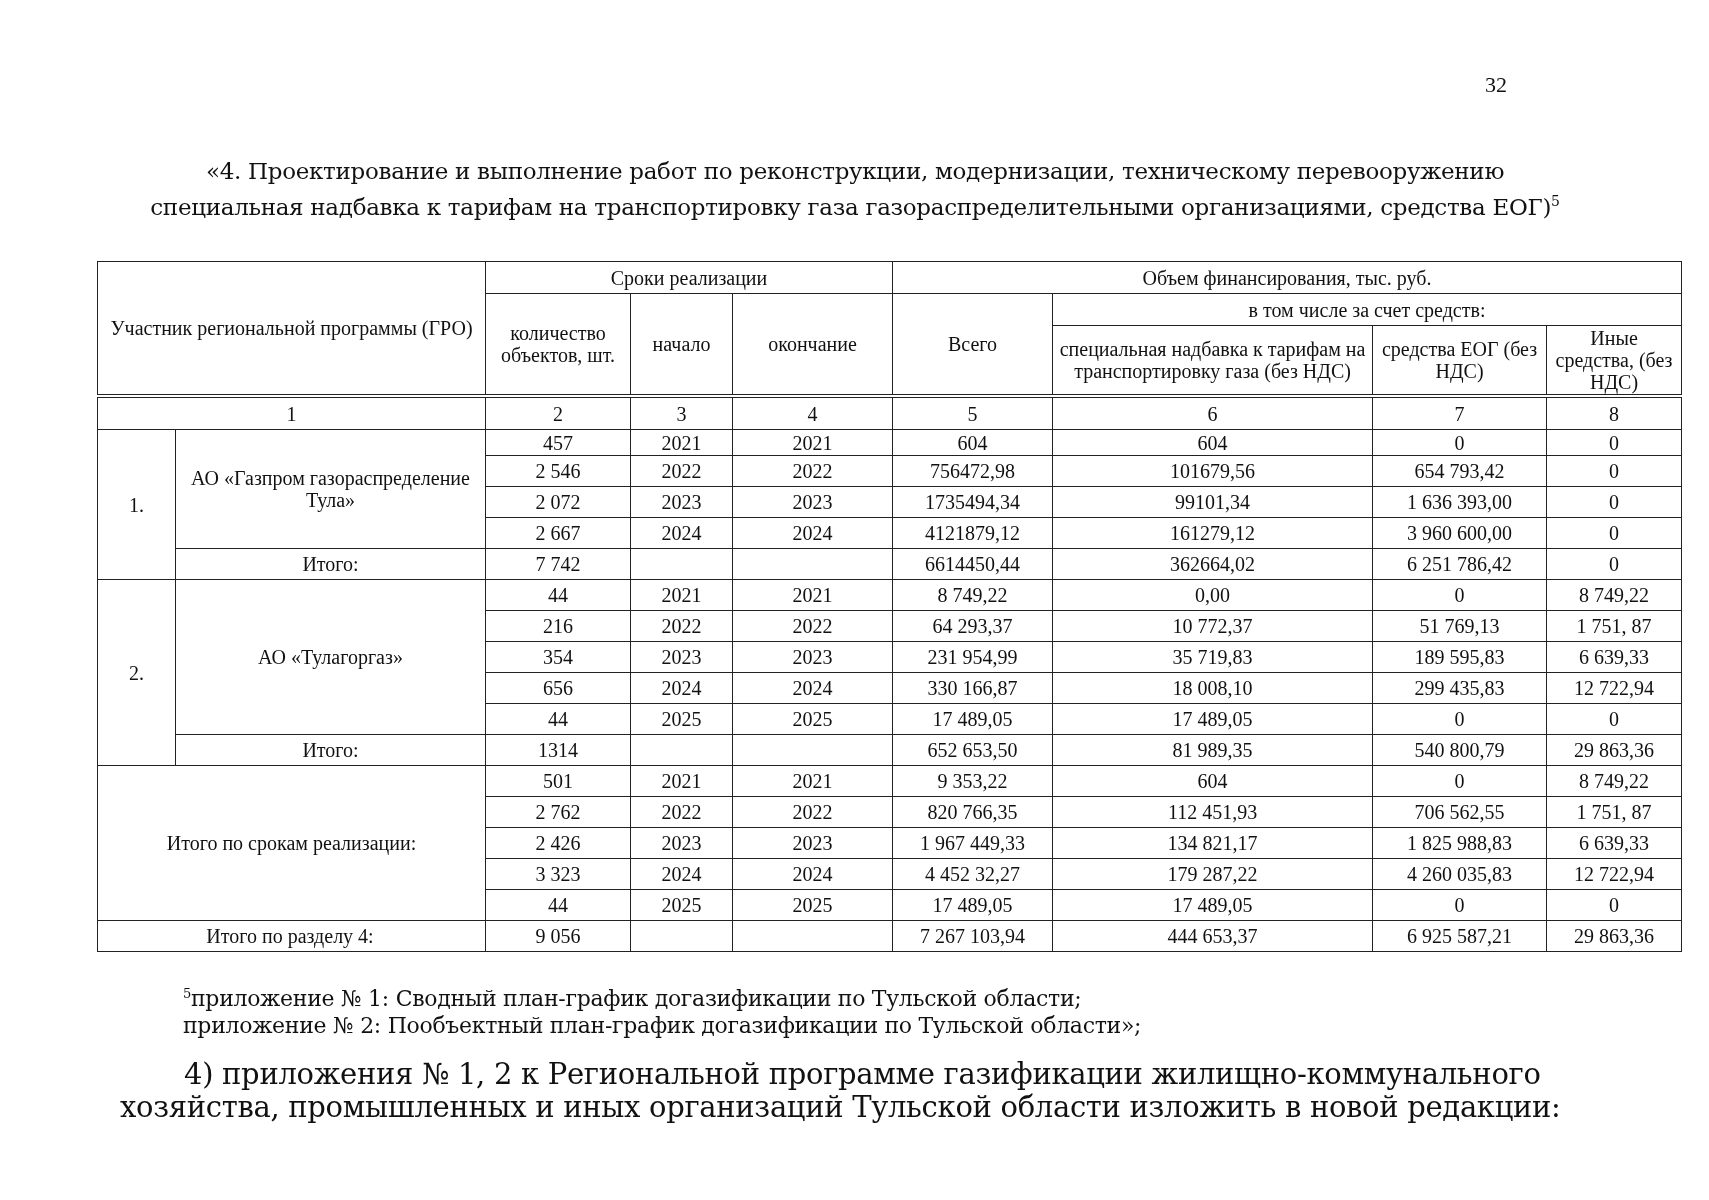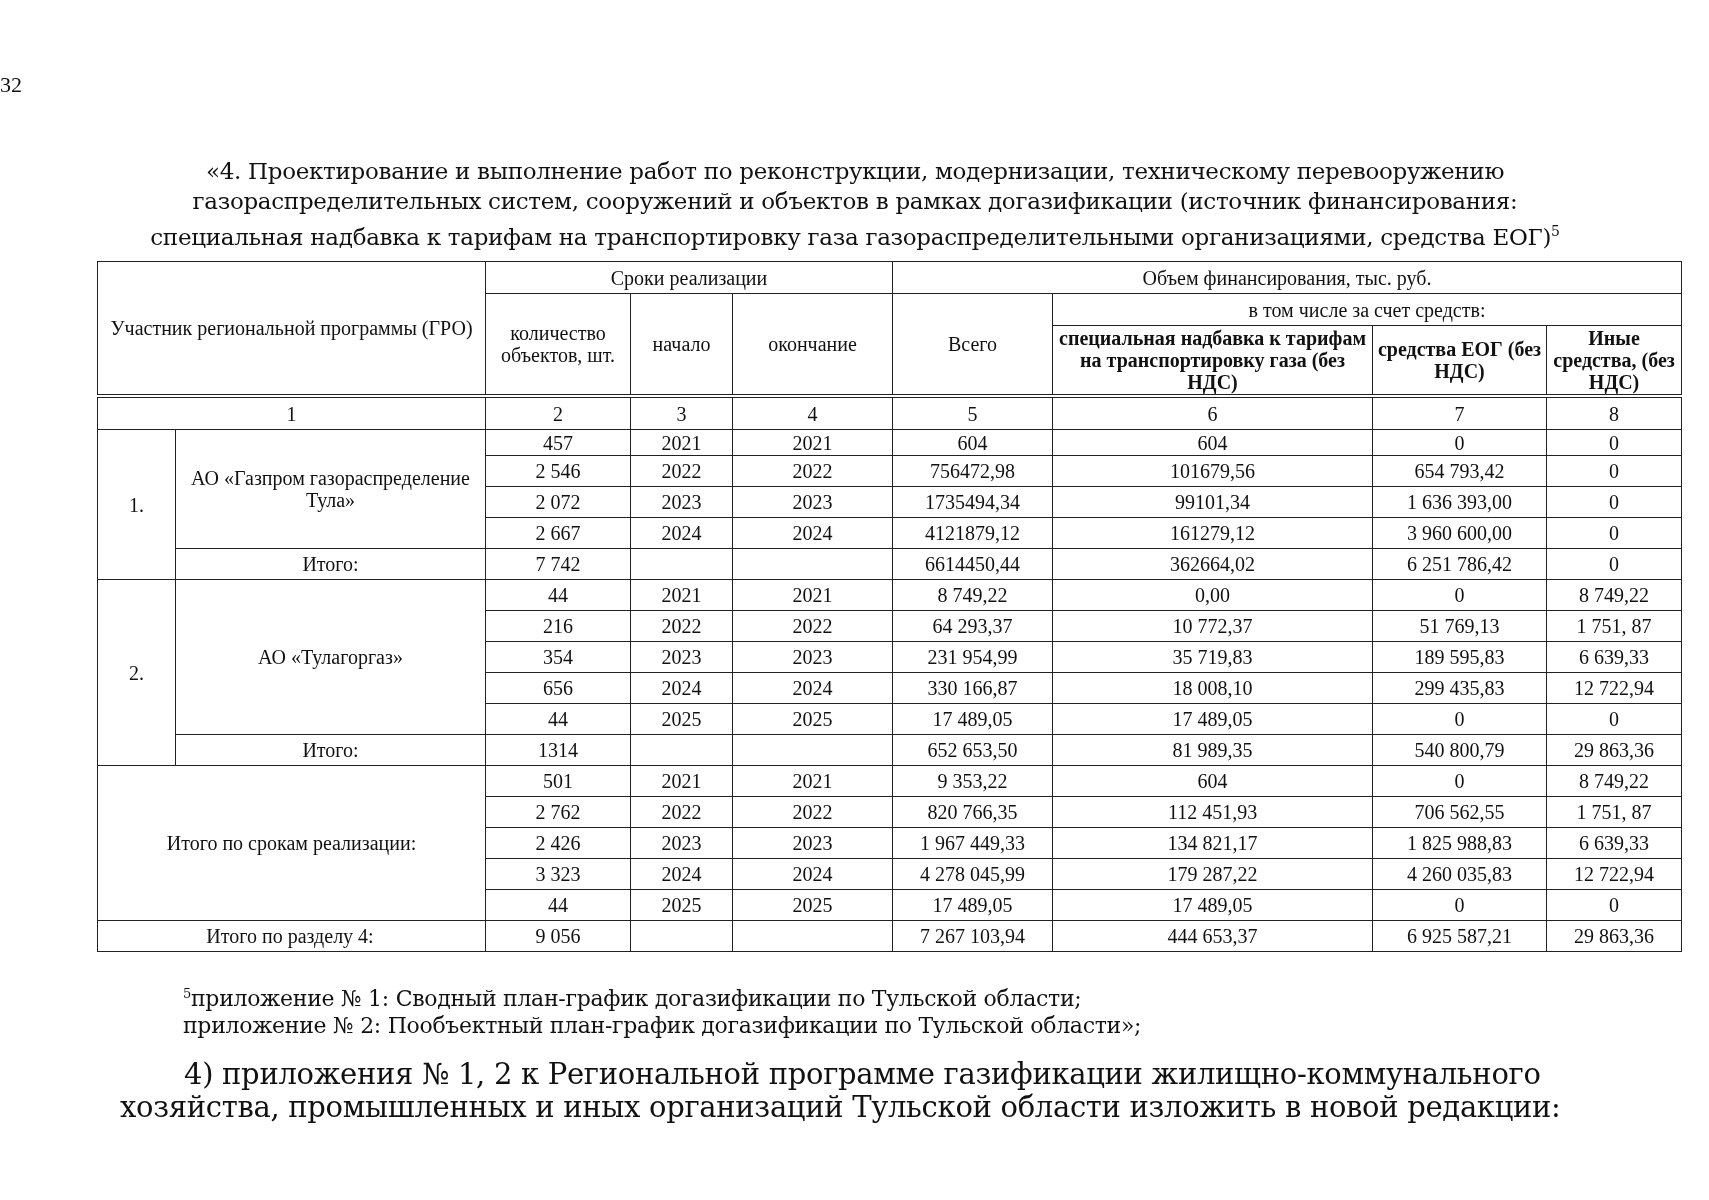--- a/index.html
+++ b/index.html
@@ -1,47 +1,46 @@
 <!DOCTYPE html>
 <html><head>
 <meta charset="utf-8">
 <style>
   html, body { margin: 0; padding: 0; background: #ffffff; }
   body { width: 1709px; height: 1200px; position: relative; overflow: hidden;
          font-family: "Liberation Serif", "DejaVu Serif", serif; color: #111; }
-  .page-number { position: absolute; top: 72px; left: 0; width: 1487px; text-align: left; font-size: 22px; }
+  .page-number { position: absolute; top: 72px; left: 0; width: 1487px; text-align: right; font-size: 22px; padding-left: 20px; }
   .heading { position: absolute; top: 156px; left: 120px; width: 1470px; text-align: center;
              font-family: "DejaVu Serif", serif; font-size: 23px; line-height: 30px; letter-spacing: -0.3px; }
   .heading sup { font-size: 14px; }
   table.data { position: absolute; top: 261px; left: 97px; width: 1584px; border-collapse: collapse;
                font-family: "Liberation Serif", serif; font-size: 20px; table-layout: fixed; }
   table.data td, table.data th { border: 1.5px solid #222; text-align: center; vertical-align: middle;
                padding: 0 3px; font-weight: normal; line-height: 22px; }
   table.data thead th { line-height: 22px; }
   table.data tr.h1 th { height: 31px; }
   table.data tr.h2 th { height: 31px; }
-  table.data tr.h3 th { height: 68px; font-weight: bold; }
+  table.data tr.h3 th { height: 68px; }
   table.data tr.colnums td { height: 31px; border-top: 4px double #222; }
   table.data tbody tr.r td { height: 30px; }
   table.data tbody tr.r.small td { height: 25px; }
   .right-label { text-align: center; padding-right: 6px !important; }
   .footnote { position: absolute; top: 980px; left: 183px; font-family: "DejaVu Serif", serif;
               font-size: 22px; line-height: 27px; letter-spacing: -0.3px; }
   .footnote sup { font-size: 13px; }
   .para { position: absolute; top: 1058px; left: 120px; width: 1500px; font-family: "DejaVu Serif", serif;
           font-size: 29px; line-height: 33px; letter-spacing: -0.3px; text-indent: 64px; }
 </style>
 </head>
 <body>
 
 <div class="page-number">32</div>
 
 <div class="heading">
   <div>«4. Проектирование и выполнение работ по реконструкции, модернизации, техническому перевооружению</div>
-  <div>газораспределительных систем, сооружений и объектов в рамках догазификации (источник финансирования:</div>
   <div><span>специальная надбавка к тарифам на транспортировку газа газораспределительными организациями, средства ЕОГ)</span><sup>5</sup></div>
 </div>
 
 <table class="data">
   <colgroup>
     <col style="width:78px">
       <col style="width:310px">
     <col style="width:145px">
       <col style="width:102px">
       <col style="width:160px">
@@ -213,21 +212,21 @@
       <td>2023</td>
       <td>1 967 449,33</td>
       <td>134 821,17</td>
       <td>1 825 988,83</td>
       <td>6 639,33</td>
     </tr>
     <tr class="r">
       <td>3 323</td>
       <td>2024</td>
       <td>2024</td>
-      <td>4 278 045,99</td>
+      <td>4 452 32,27</td>
       <td>179 287,22</td>
       <td>4 260 035,83</td>
       <td>12 722,94</td>
     </tr>
     <tr class="r">
       <td>44</td>
       <td>2025</td>
       <td>2025</td>
       <td>17 489,05</td>
       <td>17 489,05</td>

